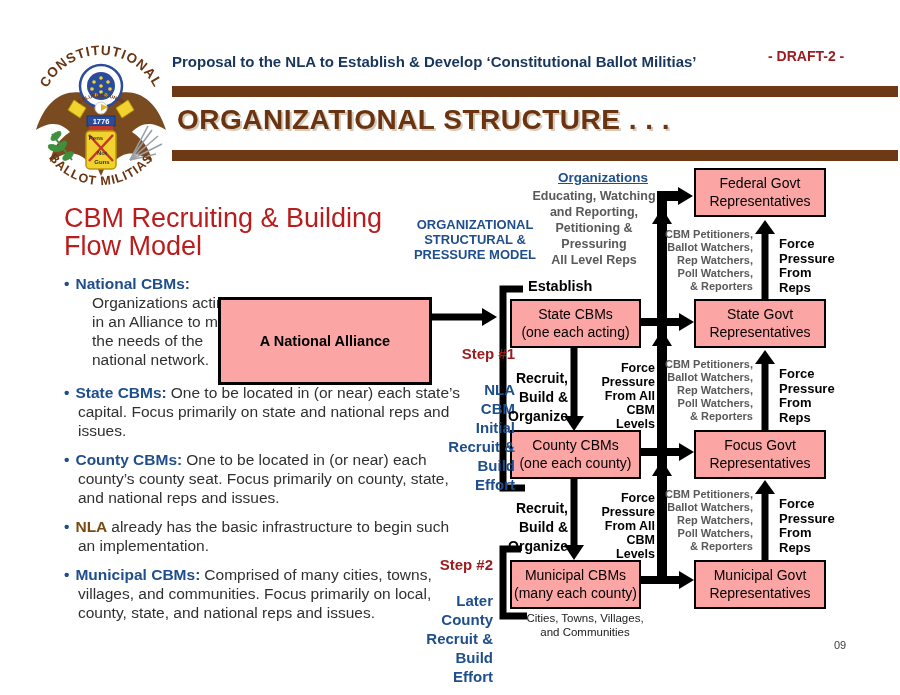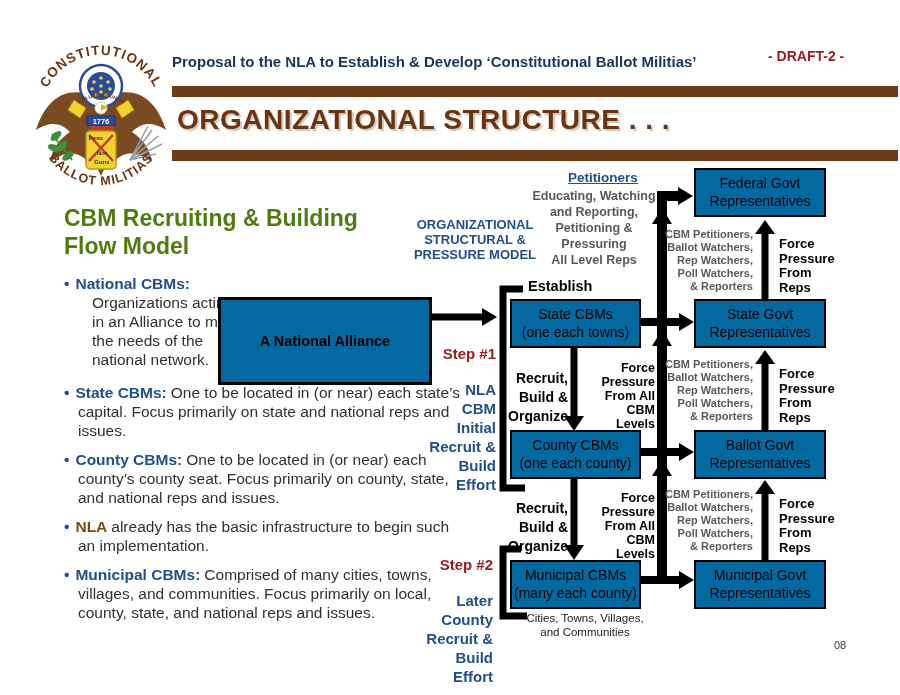--- a/index.html
+++ b/index.html
@@ -15,51 +15,51 @@
   .draft{left:768px; top:48px; width:110px; font-size:14px; font-weight:bold; color:#9B1B1E;}
   .bar{left:172px; width:726px; height:11px; background:#6E3A16;}
   .bar1{top:86px;} .bar2{top:150px;}
   .section-title{
     left:177px; top:104px; width:700px; font-size:28px; font-weight:bold; color:#6B3410;
     letter-spacing:.5px; text-shadow:2px 2px 0 #d6cabb;
   }
 
   
   .left-panel{left:64px; top:204px; width:398px;}
-  .lp-heading{font-size:23px; line-height:28px; font-weight:bold; color:#4d7c0f; margin:0 0 14px 0;}
+  .lp-heading{font-size:27px; line-height:28px; font-weight:normal; color:#b91c1c; margin:0 0 14px 0;}
   .bullet{font-size:15.5px; line-height:19px; color:#303030; margin:10px 0 0 0; padding-left:14px; text-indent:-14px;}
   .bullet.first{margin-top:0;}
   .dot{color:#1F4E8C; font-weight:bold; margin-right:6px;}
   .lead{color:#1F4E8C; font-weight:bold; margin-right:4px;}
   .lead.brown{color:#7B4A12;}
   .b1-body{margin:0 0 14px 28px; width:154px; font-size:15.5px; line-height:19px; color:#303030;}
   .bullet.second{margin-top:14px;}
 
   
   .diagram-svg{left:0; top:0; z-index:1;}
   .box{
-    position:absolute; z-index:2; background:#0369a1; border:2px solid #000;
+    position:absolute; z-index:2; background:#fca5a5; border:2px solid #000;
     display:flex; flex-direction:column; align-items:center; justify-content:center;
     text-align:center; font-size:14px; line-height:1.28; color:#000;
   }
   .box.national{left:218px; top:297px; width:208px; height:82px; border-width:3px; font-size:14.5px;}
   .box.national .bt{font-weight:bold;}
   .box.cbm{left:510px; width:127px; height:45px;}
   .box.govt{left:694px; width:128px; height:45px;}
   .r-state{top:299px;} .r-county{top:430px;} .r-municipal{top:560px;} .r-federal{top:168px;}
 
   .lbl{position:absolute; z-index:3; white-space:pre-line;}
   .model-lbl{left:400px; top:217px; width:150px; text-align:center; font-size:13px; line-height:15px; font-weight:bold; color:#1F4E8C;}
   .simul-title{left:538px; top:170px; width:130px; text-align:center; font-size:13.5px; font-weight:bold; color:#1F4E8C; text-decoration:underline;}
   .simul-body{left:520px; top:188px; width:148px; text-align:center; font-size:12.5px; line-height:16px; font-weight:bold; color:#595959;}
   .establish{left:528px; top:278px; font-size:14.5px; font-weight:bold;}
   .step{width:95px; text-align:right; font-weight:bold;}
   .step .st{font-size:15px; color:#9B1B1E;}
   .step .sl{font-size:15px; line-height:19px; color:#1F4E8C;}
-  .step1{left:401px; top:327px;}
+  .step1{left:420px; top:327px;}
   .step2{left:398px; top:538px;}
   .recruit{width:64px; text-align:right; font-size:14px; line-height:19px; font-weight:bold;}
   .recruit1{left:504px; top:369px;} .recruit2{left:504px; top:499px;}
   .forcecbm{width:83px; text-align:right; font-size:12.5px; line-height:14px; font-weight:bold;}
   .forcecbm1{left:572px; top:361px;} .forcecbm2{left:572px; top:491px;}
   .petit{width:100px; text-align:right; font-size:11px; line-height:12.9px; font-weight:bold; color:#595959;}
   .petit1{left:653px; top:228px;} .petit2{left:653px; top:358px;} .petit3{left:653px; top:488px;}
   .forcereps{width:70px; text-align:left; font-size:13px; line-height:14.6px; font-weight:bold;}
   .forcereps1{left:779px; top:237px;} .forcereps2{left:779px; top:367px;} .forcereps3{left:779px; top:497px;}
   .cities{left:517px; top:611px; width:136px; text-align:center; font-size:11.5px; line-height:14px; color:#1a1a1a;}
@@ -222,38 +222,38 @@
     <g>
       <line x1="765" y1="560" x2="765" y2="493" stroke="#000" stroke-width="7"></line>
       <polygon points="765,480 755,494 775,494"></polygon>
     </g>
   </svg>
 
   <div class="box national">
     <span class="bt">A National Alliance</span>
   </div>
   <div class="box cbm r-state prelines">State CBMs
-(one each towns)</div>
+(one each acting)</div>
   <div class="box cbm r-county prelines">County CBMs
 (one each county)</div>
   <div class="box cbm r-municipal prelines">Municipal CBMs
 (many each county)</div>
   <div class="box govt r-federal prelines">Federal Govt
 Representatives</div>
   <div class="box govt r-state prelines">State Govt
 Representatives</div>
-  <div class="box govt r-county prelines">Ballot Govt
+  <div class="box govt r-county prelines">Focus Govt
 Representatives</div>
   <div class="box govt r-municipal prelines">Municipal Govt
 Representatives</div>
 
   <div class="lbl model-lbl">ORGANIZATIONAL
 STRUCTURAL &amp;
 PRESSURE MODEL</div>
-  <div class="lbl simul-title">Petitioners</div>
+  <div class="lbl simul-title">Organizations</div>
   <div class="lbl simul-body">Educating, Watching
 and Reporting,
 Petitioning &amp;
 Pressuring
 All Level Reps</div>
   <div class="lbl establish">Establish</div>
 
   <div class="lbl step step1">
     <div class="st">Step #1</div>
     <div class="sl prelines">NLA
@@ -311,14 +311,14 @@
 Pressure
 From
 Reps</div>
   <div class="lbl forcereps forcereps3">Force
 Pressure
 From
 Reps</div>
   <div class="lbl cities">Cities, Towns, Villages,
 and Communities</div>
 
-  <div class="abs pagenum">08</div>
+  <div class="abs pagenum">09</div>
 </div>
 
 </body></html>

